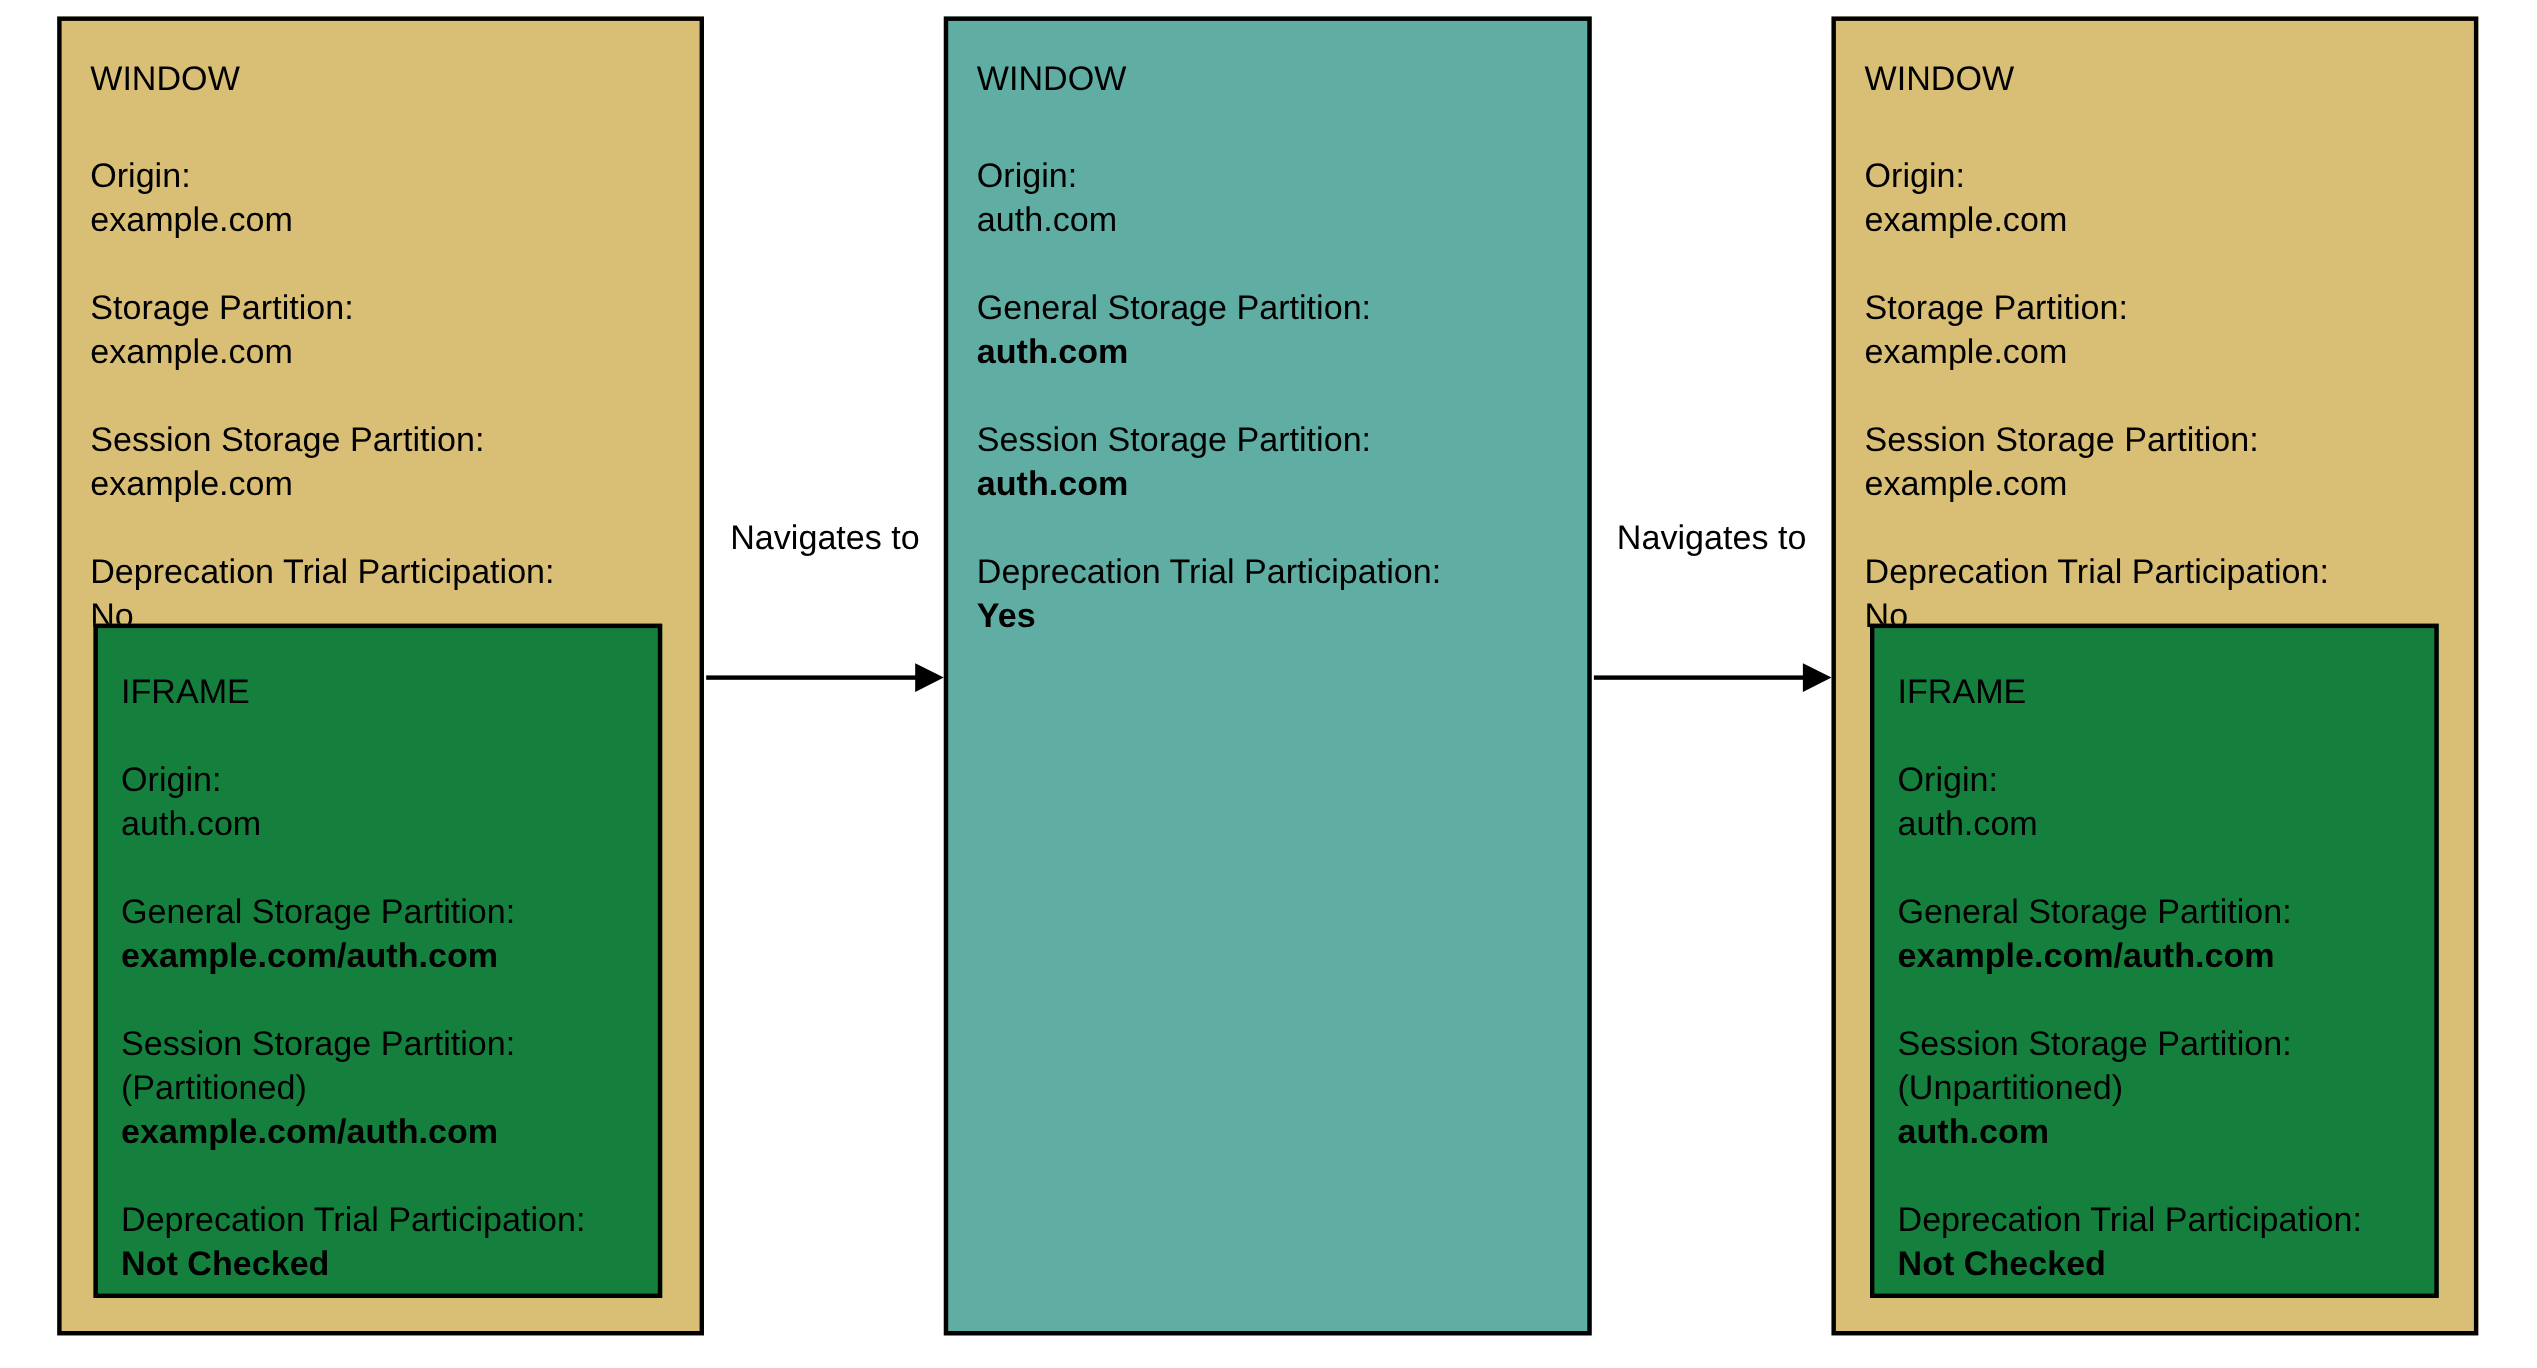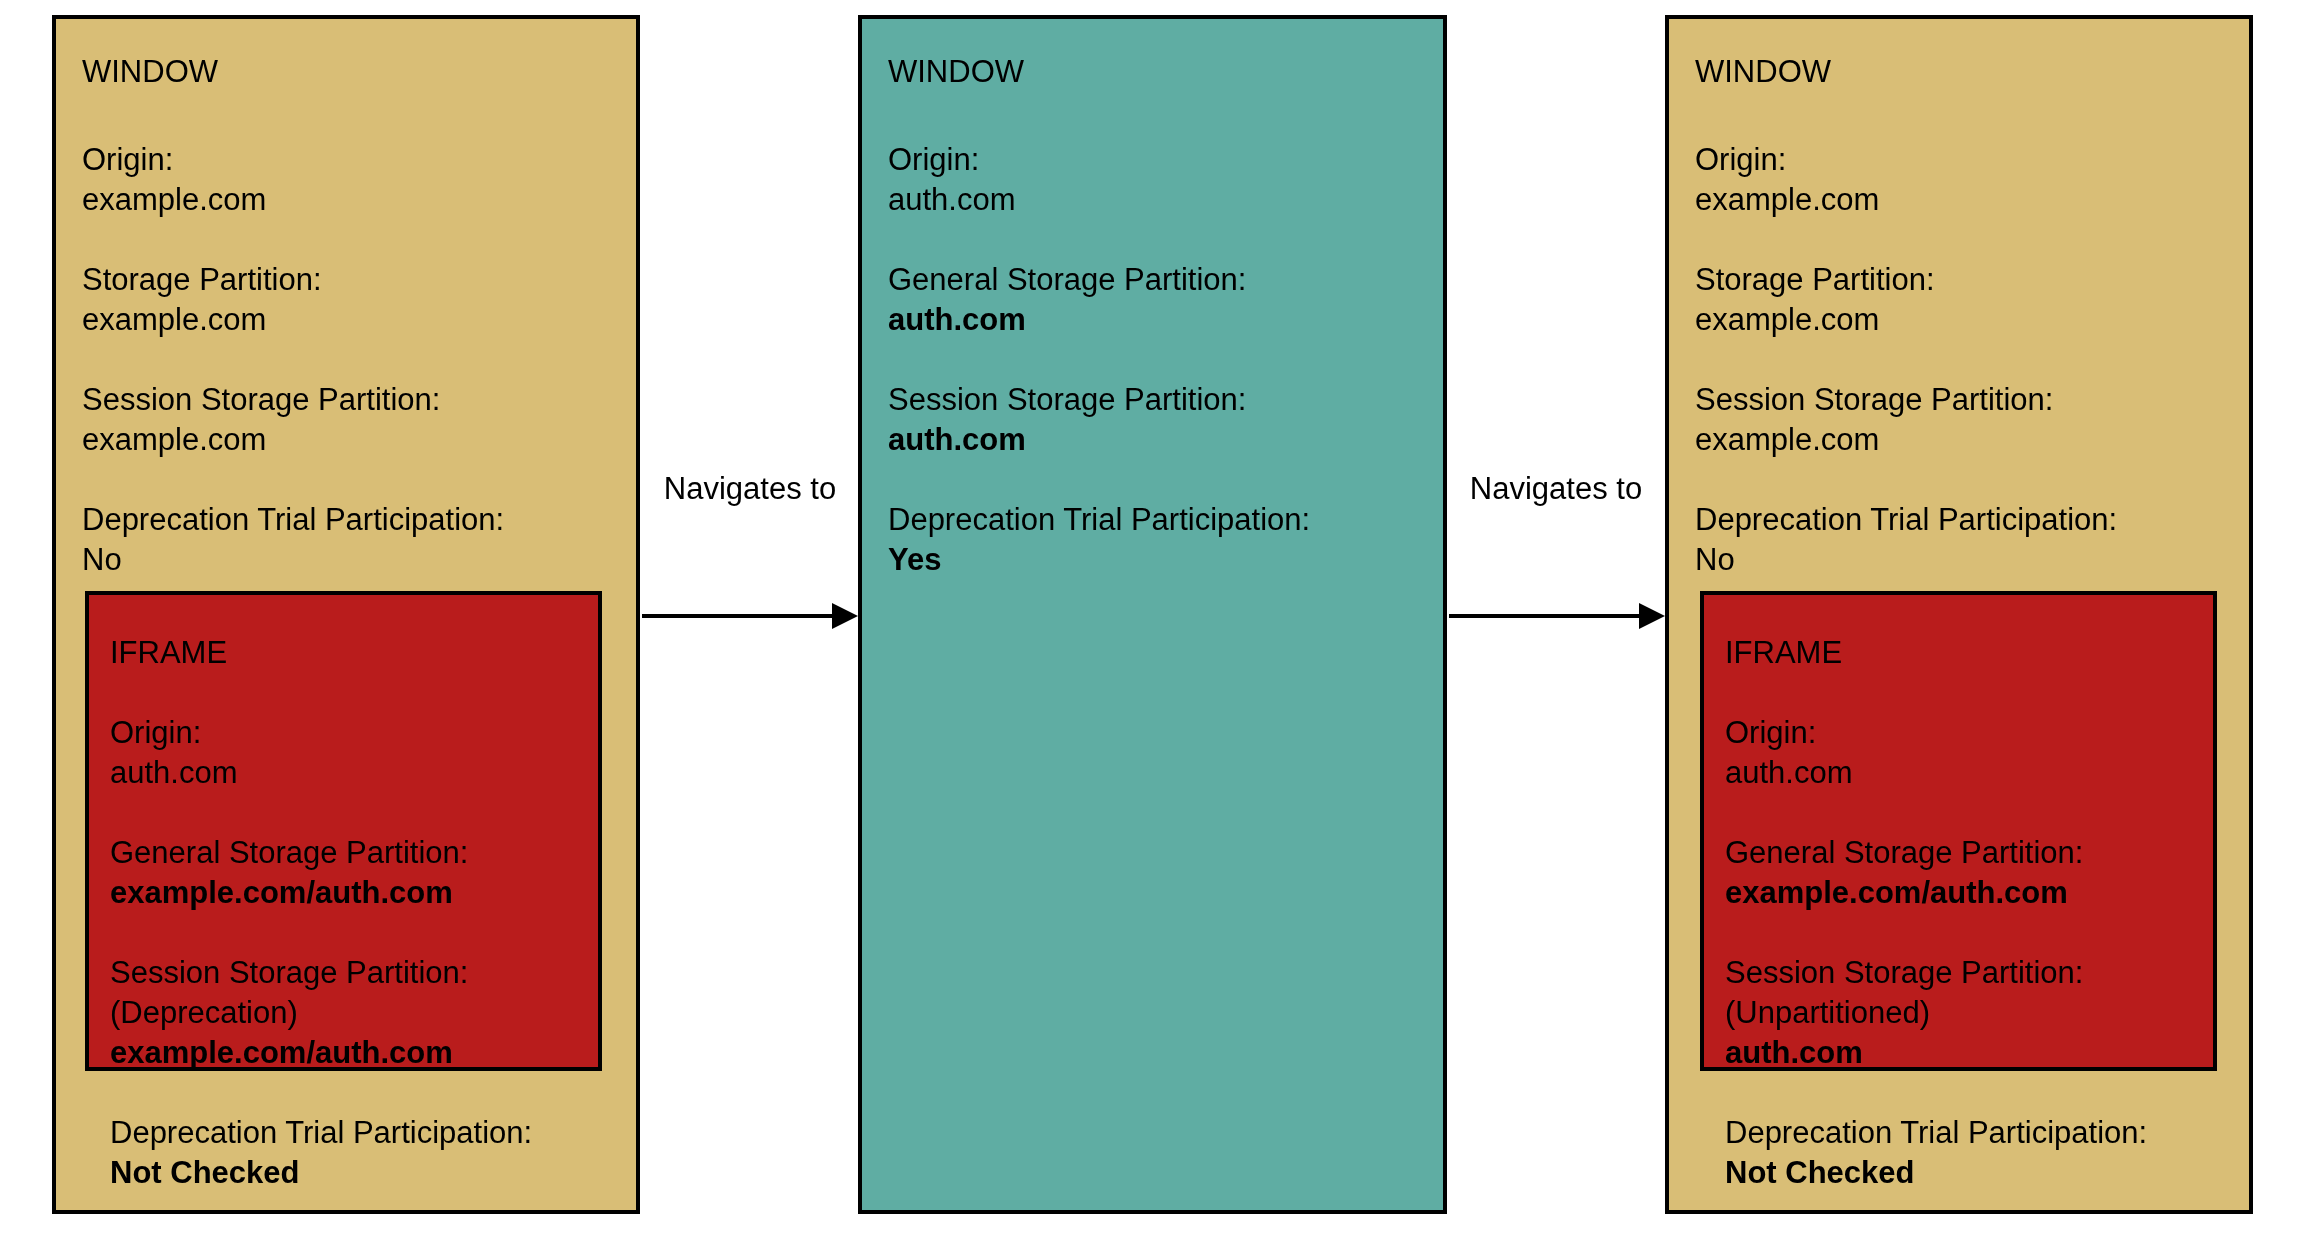--- a/index.html
+++ b/index.html
@@ -18,26 +18,26 @@
     position: absolute;
     box-sizing: border-box;
     border: 4px solid #000000;
   }
   .window-box {
     background: #d9be76;
     padding: 33px 20px 0 26px;
   }
   .window-box.teal { background: #5fada3; }
   .iframe-box {
-    background: #b91c1c;
+    background: #15803d;
     padding: 38px 16px 0 21px;
     left: 29px;
-    top: 572px;
+    top: 548px;
     width: 517px;
-    height: 480px;
+    height: 613px;
   }
   .box-title { margin: 0 0 48px 0; font-weight: normal; }
   .iframe-box .box-title { margin: 0 0 40px 0; }
   p.field { margin: 16px 0 40px 0; }
   .b { font-weight: bold; }
   .arrow-line {
     position: absolute;
     top: 614px;
     width: 194px;
     height: 4px;
@@ -98,21 +98,21 @@
       <p class="field">
         <span>Origin:</span><br>
         <span>auth.com</span>
       </p>
       <p class="field">
         <span>General Storage Partition:</span><br>
         <span class="b">example.com/auth.com</span>
       </p>
       <p class="field">
         <span>Session Storage Partition:</span><br>
-        <span>(Deprecation)</span><br>
+        <span>(Partitioned)</span><br>
         <span class="b">example.com/auth.com</span>
       </p>
       <p class="field">
         <span>Deprecation Trial Participation:</span><br>
         <span class="b">Not Checked</span>
       </p>
     </div>
   </div>
 
   <div id="arrow1-label" class="arrow-label">Navigates to</div>

